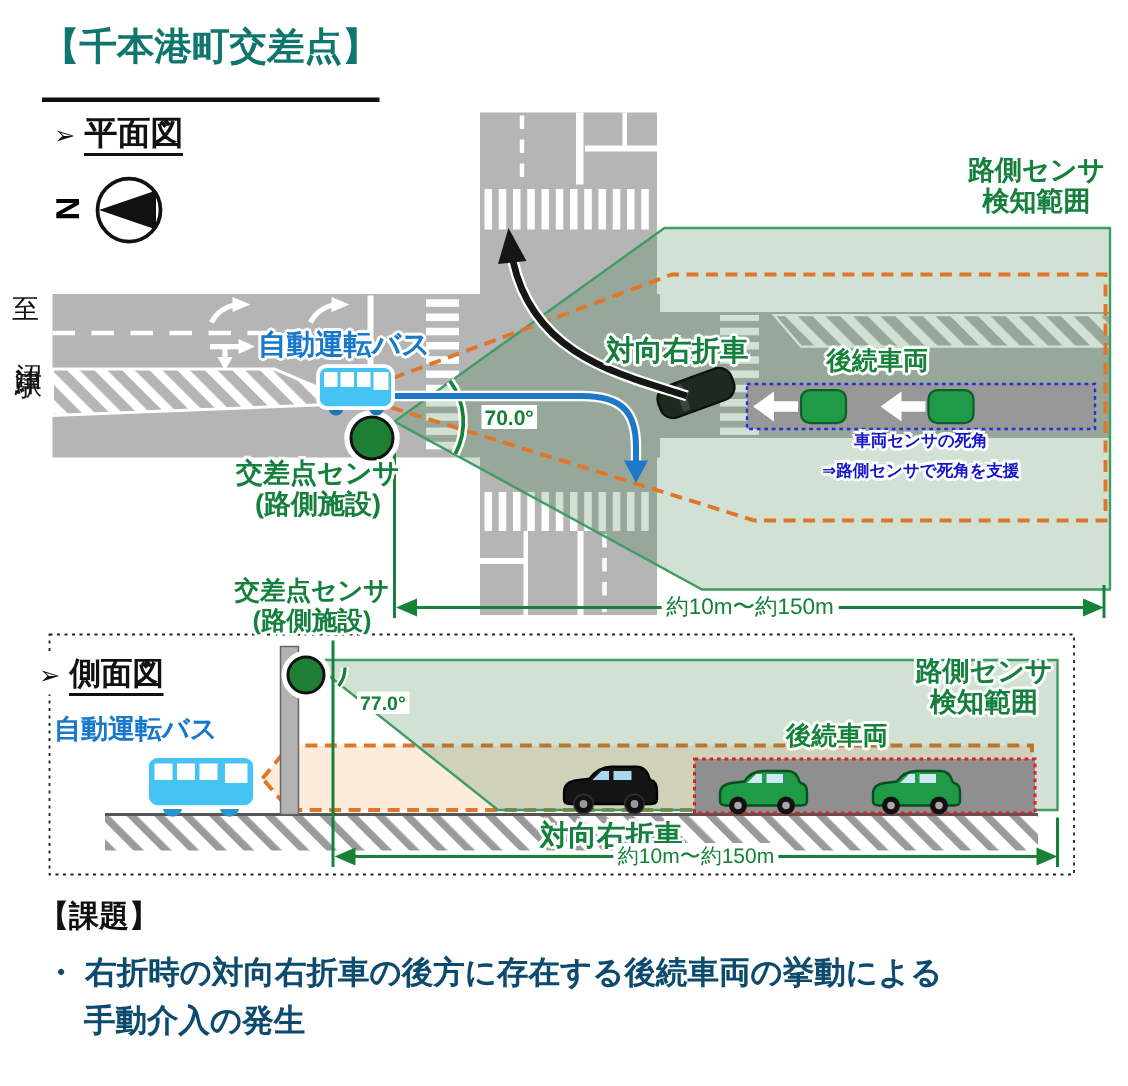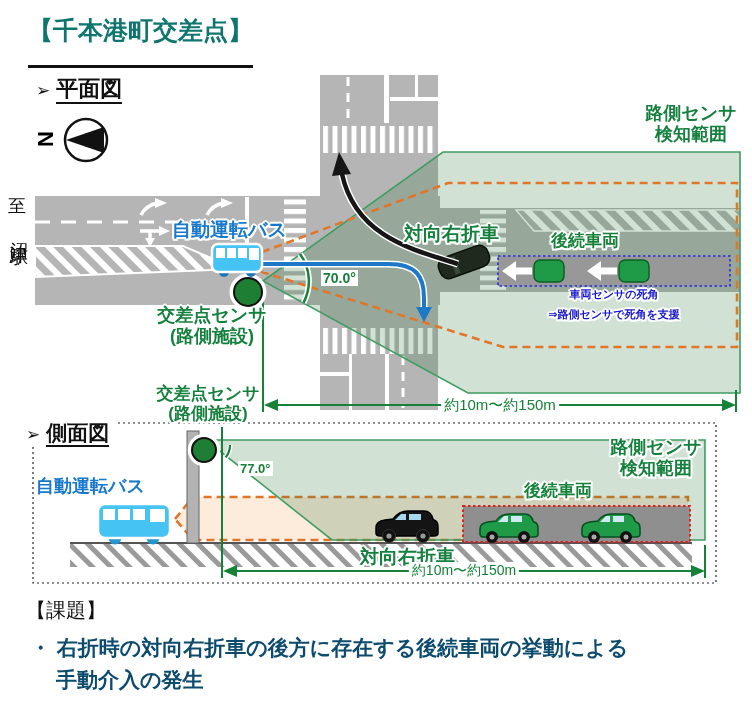--- a/index.html
+++ b/index.html
@@ -16,21 +16,21 @@
   .heading .tx{font-size:22px;border-bottom:2.5px solid #111;padding-bottom:1px;}
   .vtext{writing-mode:vertical-rl;letter-spacing:3px;}
   .ctr{text-align:center;}
   .lbl-blue{color:#1878cc;font-weight:bold;font-size:19px;}
   .lbl-black{color:#15803d;font-weight:bold;font-size:19px;text-align:center;}
   .lbl-green-lg{color:#15803d;font-weight:bold;font-size:18px;line-height:21px;}
   .lbl-green-md{color:#168239;font-weight:bold;font-size:17px;}
   .lbl-dim{color:#168239;font-weight:normal;font-size:15px;background:#fff;padding:0 3px;}
   .lbl-angle{color:#168239;font-weight:bold;font-size:14px;background:#fff;padding:0 2px;}
   .lbl-blind{color:#1515cc;font-weight:bold;font-size:11px;line-height:20px;}
-  .issues-h{font-size:20px;font-weight:normal;color:#111;}
+  .issues-h{font-size:20px;font-weight:bold;color:#111;}
   .issues-t{font-size:21px;font-weight:bold;color:#0c4a6e;}
   .whitebg{background:#fff;}
 </style>
 </head>
 <body>
 
 <div id="app">
 
 <svg id="diagram" viewBox="0 0 752 724">
   <defs>
@@ -242,21 +242,21 @@
   <div class="lbl-green-lg halo">(路側施設)</div>
 </div>
 
 <div class="abs ctr" style="left:640px;top:103px;width:102px;">
   <div class="lbl-green-lg">路側センサ</div>
   <div class="lbl-green-lg">検知範囲</div>
 </div>
 
 <div class="abs lbl-dim" style="left:500px;top:405px;transform:translate(-50%,-50%);">約10m〜約150m</div>
 
-<div class="abs heading whitebg" style="left:26px;top:419px;padding-right:6px;">
+<div class="abs heading whitebg" style="left:26px;top:435px;padding-right:6px;">
   <span class="mk">➢</span><span class="tx" style="font-size:21px;">側面図</span>
 </div>
 
 <div class="abs ctr" style="left:148px;top:384px;width:120px;">
   <div class="lbl-green-lg halo" style="font-size:17px;line-height:20px;">交差点センサ</div>
   <div class="lbl-green-lg halo" style="font-size:17px;line-height:20px;">(路側施設)</div>
 </div>
 
 <div class="abs lbl-angle" style="left:238px;top:441px;font-size:13px;margin-top:20px;">77.0°</div>
 

